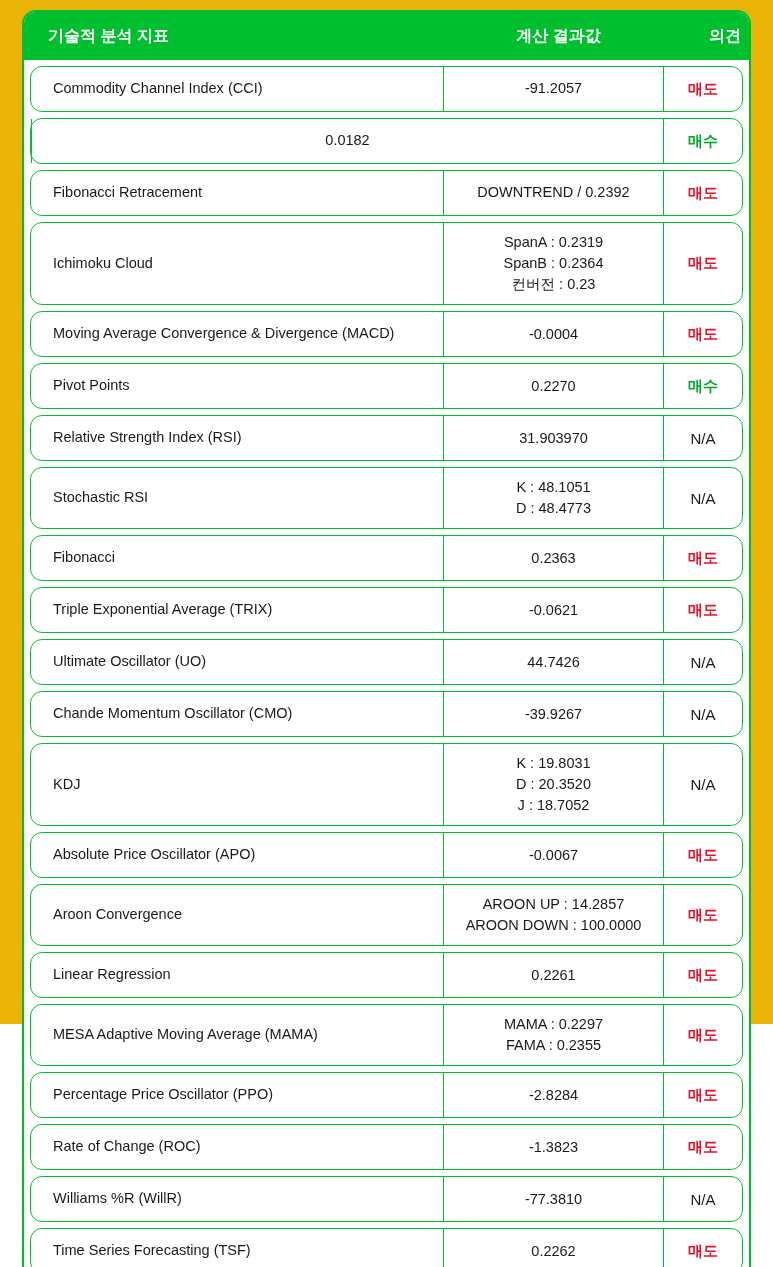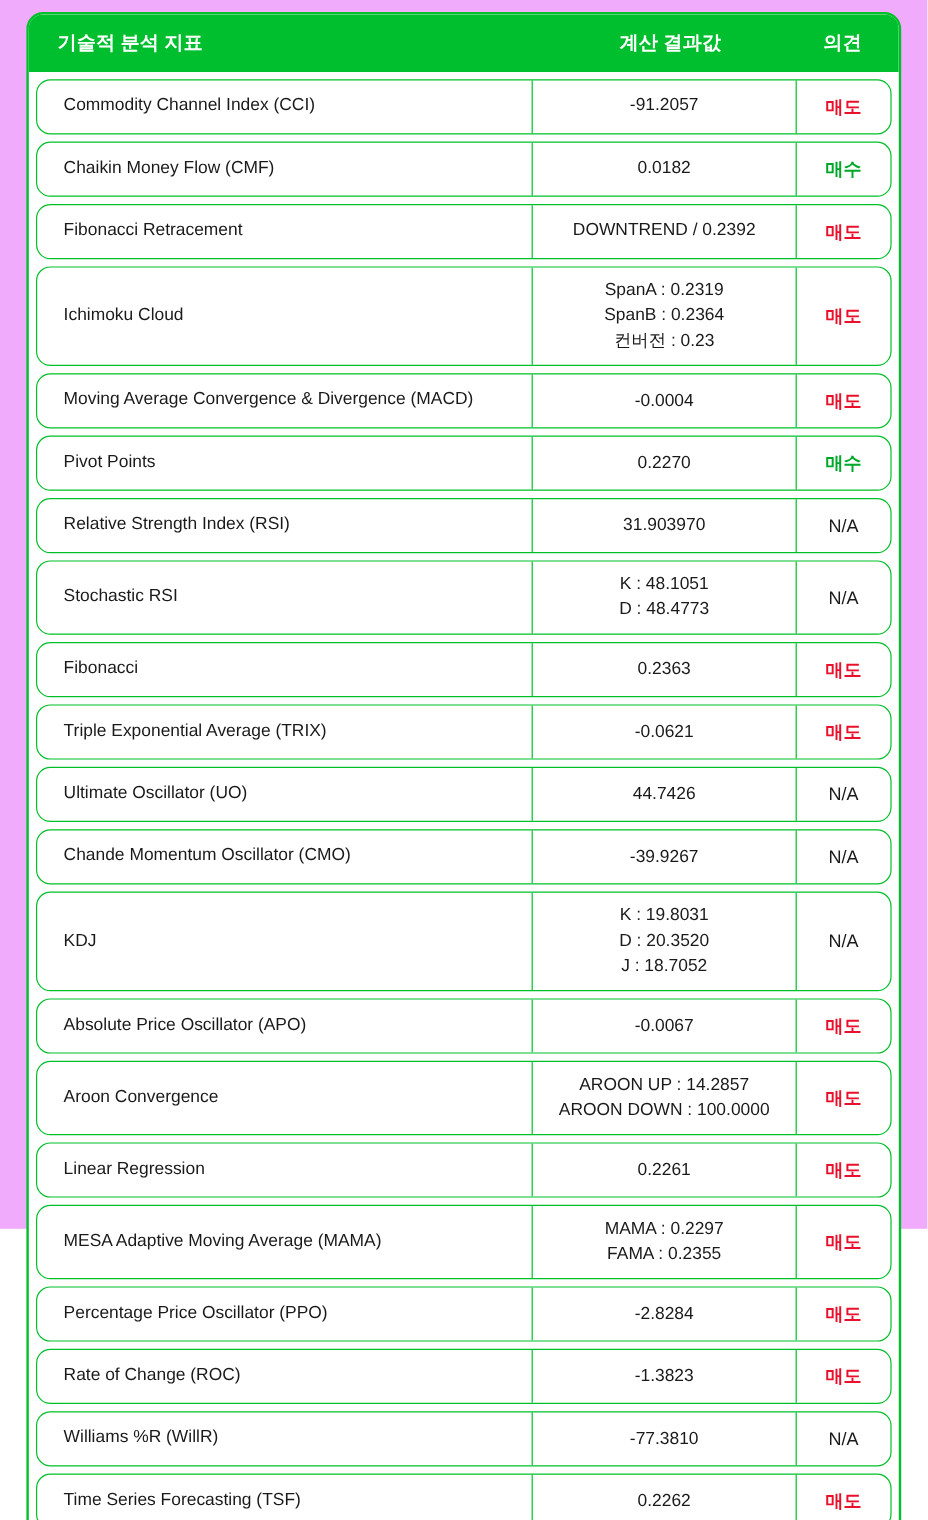--- a/index.html
+++ b/index.html
@@ -10,21 +10,21 @@
     height: 1267px;
     font-family: "Liberation Sans", sans-serif;
   }
 
   .page {
     width: 773px;
     height: 1024px;
     position: relative;
     box-sizing: border-box;
     padding: 10px 22px 0 22px;
-    background: #f0abfc;
+    background: #eab308;
   }
 
   .table {
     width: 729px;
     border: 2px solid #00c02a;
     border-radius: 14px;
     background: #ffffff;
     overflow: hidden;
     box-sizing: border-box;
   }
@@ -44,21 +44,21 @@
     padding-left: 24px;
     box-sizing: border-box;
     text-align: left;
   }
   .thead .th-value {
     flex: 1 1 auto;
     text-align: center;
   }
   .thead .th-opinion {
     flex: 0 0 86px;
-    text-align: center;
+    text-align: right;
     padding-right: 8px;
     box-sizing: border-box;
     font-family: Liberation Serif, serif;
   }
 
   
   .rows {
     padding: 0 0 6px 0;
   }
 
@@ -127,21 +127,20 @@
       <div class="th-opinion">의견</div>
     </div>
 
     <div class="rows">
         <div class="row">
           <div class="cell c-indicator">Commodity Channel Index (CCI)</div>
           <div class="cell c-value">-91.2057</div>
           <div class="cell c-opinion op-sell">매도</div>
         </div>
         <div class="row">
-          <div class="cell c-indicator">Chaikin Money Flow (CMF)</div>
           <div class="cell c-value">0.0182</div>
           <div class="cell c-opinion op-buy">매수</div>
         </div>
         <div class="row">
           <div class="cell c-indicator">Fibonacci Retracement</div>
           <div class="cell c-value">DOWNTREND / 0.2392</div>
           <div class="cell c-opinion op-sell">매도</div>
         </div>
         <div class="row tall">
           <div class="cell c-indicator">Ichimoku Cloud</div>

